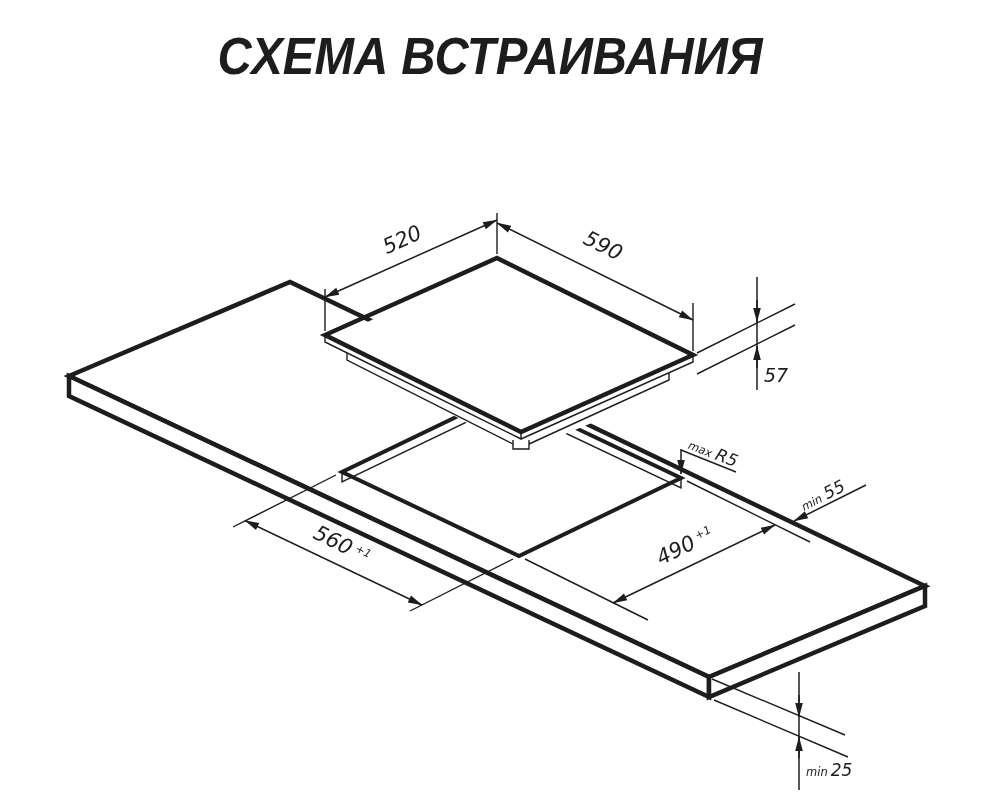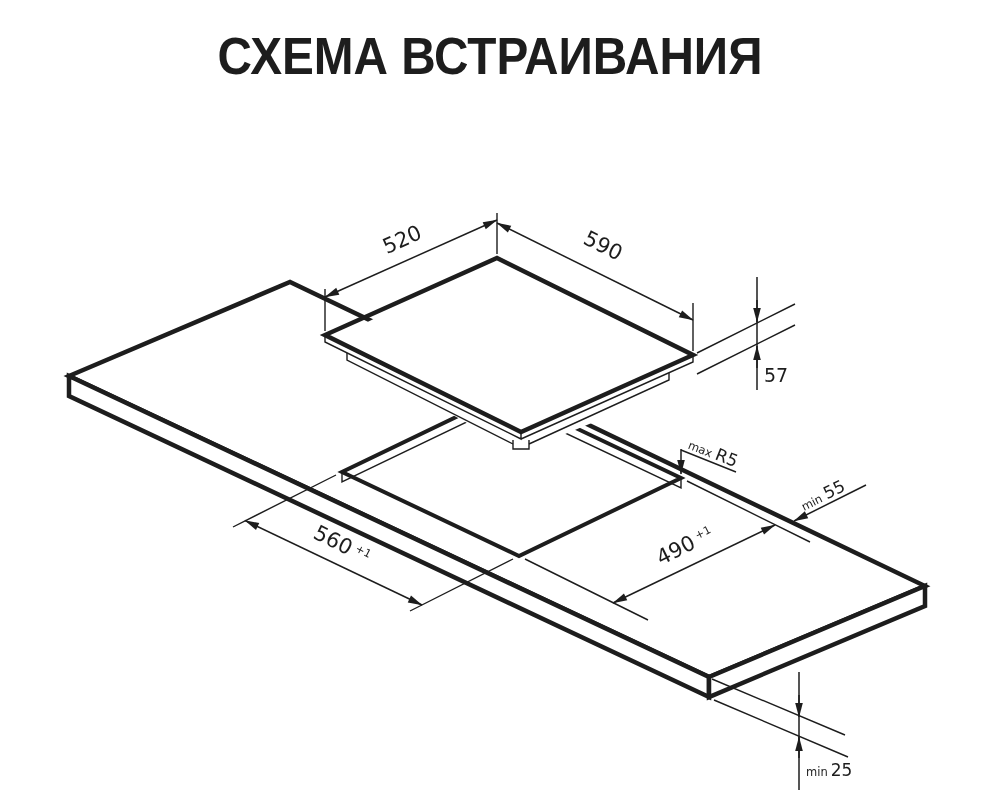--- a/index.html
+++ b/index.html
@@ -1,16 +1,16 @@
 <!DOCTYPE html>
 <html><head>
 <meta charset="utf-8">
 <style>
   html,body{margin:0;padding:0;background:#ffffff;}
-  .page{width:1000px;height:812px;background:#ffffff;overflow:hidden;}
+  .page{width:1000px;height:812px;background:#ffffff;overflow:hidden;font-style:italic;}
   svg text{fill:#1d1d1d;font-family:"DejaVu Sans", sans-serif;}
   .title{font-family:"Liberation Sans","DejaVu Sans",sans-serif;font-weight:700;font-size:52px;}
   .outline{fill:#ffffff;stroke:#1d1d1d;stroke-width:4.5;stroke-linejoin:miter;}
   .cut{fill:#ffffff;stroke:#1d1d1d;stroke-width:4;stroke-linejoin:miter;}
   .cover{fill:#ffffff;stroke:none;}
   .thick{fill:none;stroke:#1d1d1d;stroke-width:4.5;stroke-linejoin:miter;}
   .thin{fill:none;stroke:#1d1d1d;stroke-width:1.4;}
   .dim{fill:none;stroke:#1d1d1d;stroke-width:1.5;}
   .t21{font-size:21px;}
   .t19{font-size:19px;}

